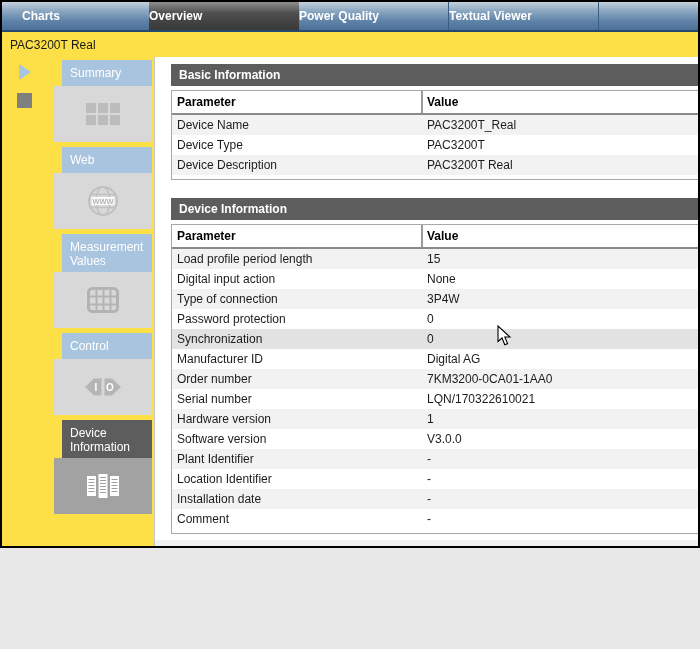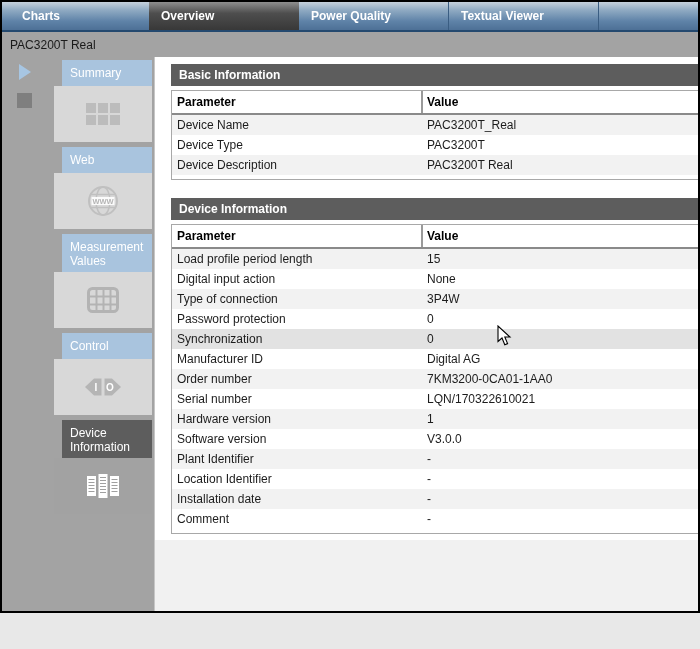--- a/index.html
+++ b/index.html
@@ -1,23 +1,23 @@
 <!DOCTYPE html>
 <html><head>
 <meta charset="utf-8">
 <style>
   html,body{margin:0;padding:0;background:#e8e8e8;font-family:"Liberation Sans","DejaVu Sans",sans-serif;}
-  .frame{position:relative;width:700px;height:613px;box-sizing:border-box;border:2px solid #000;background:#a3a3a3;overflow:hidden;}
+  .frame{position:relative;width:700px;height:548px;box-sizing:border-box;border:2px solid #000;background:#fde047;overflow:hidden;}
 
   
   .tab-bar{position:absolute;left:0;top:0;right:0;height:28px;display:flex;
     background:linear-gradient(to bottom,#c6d1dc 0%,#8ea9c2 30%,#5f83a8 68%,#4d7096 100%);
     border-bottom:2px solid #24496f;}
   .tab{box-sizing:border-box;height:28px;line-height:28px;color:#fff;font-size:12px;font-weight:bold;
-    padding-left:12px;flex:none;width:150px;border-right:1px solid #3a5d82;}
+    flex:none;width:150px;border-right:1px solid #3a5d82;}
   .tab:first-child{width:147px;padding-left:20px;border-right:none;}
   .tab.sel{background:linear-gradient(to bottom,#8f8f8f 0%,#4e4e4e 40%,#383838 100%);border-right:none;}
   .tab-fill{flex:1;}
 
   
   .device-label{position:absolute;left:8px;top:36px;font-size:12px;color:#1a1a1a;}
 
   
   .play{position:absolute;left:17px;top:62px;width:0;height:0;
     border-left:12px solid #a7c6e3;border-top:8px solid transparent;border-bottom:8px solid transparent;}

